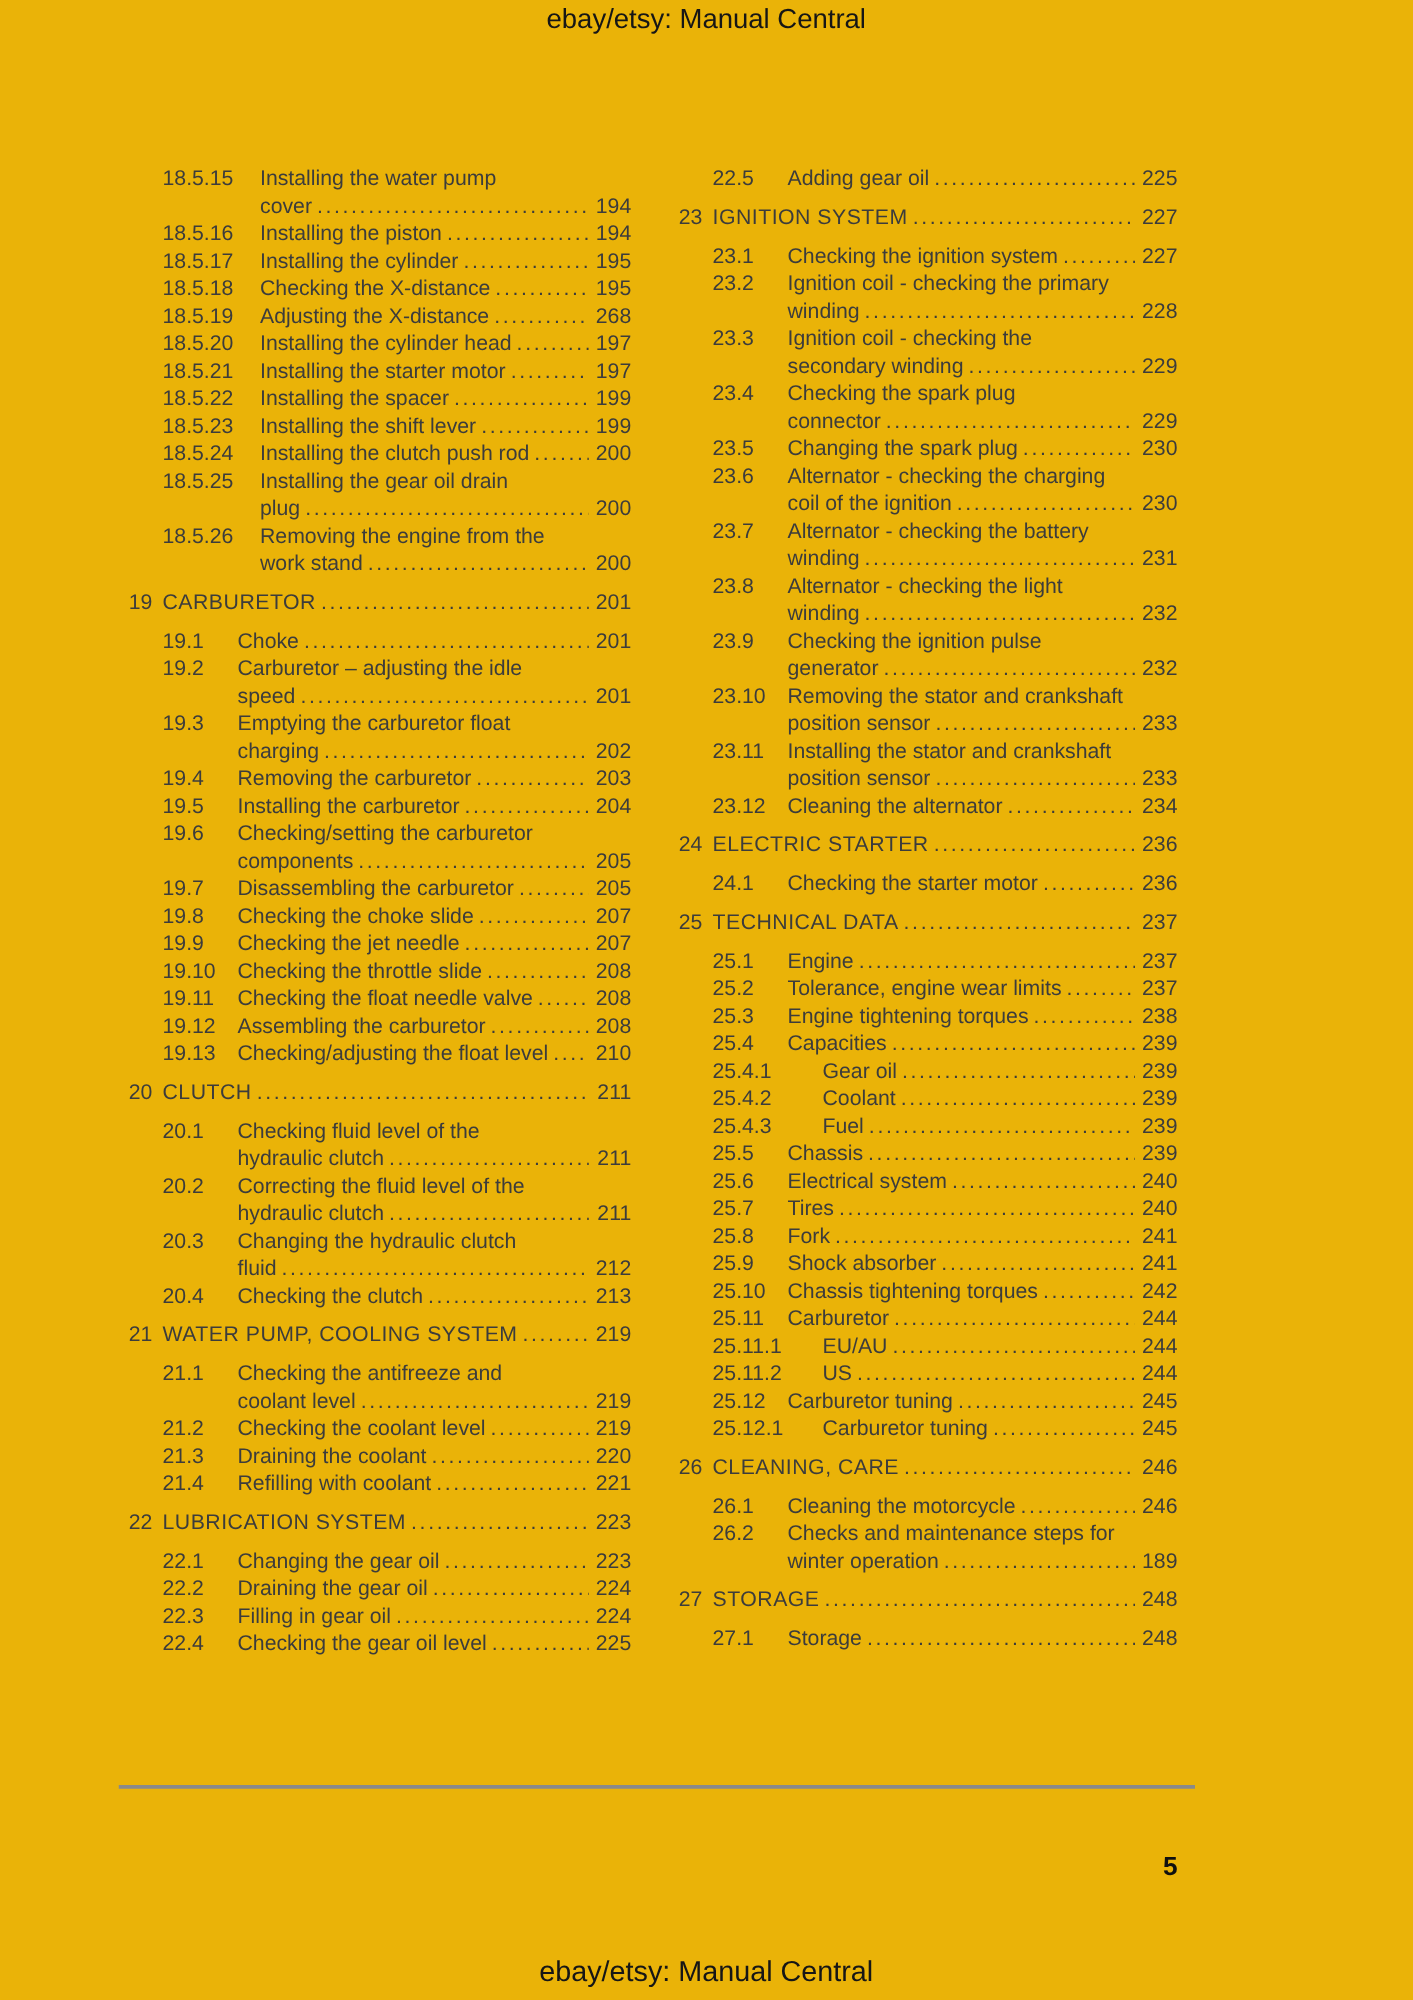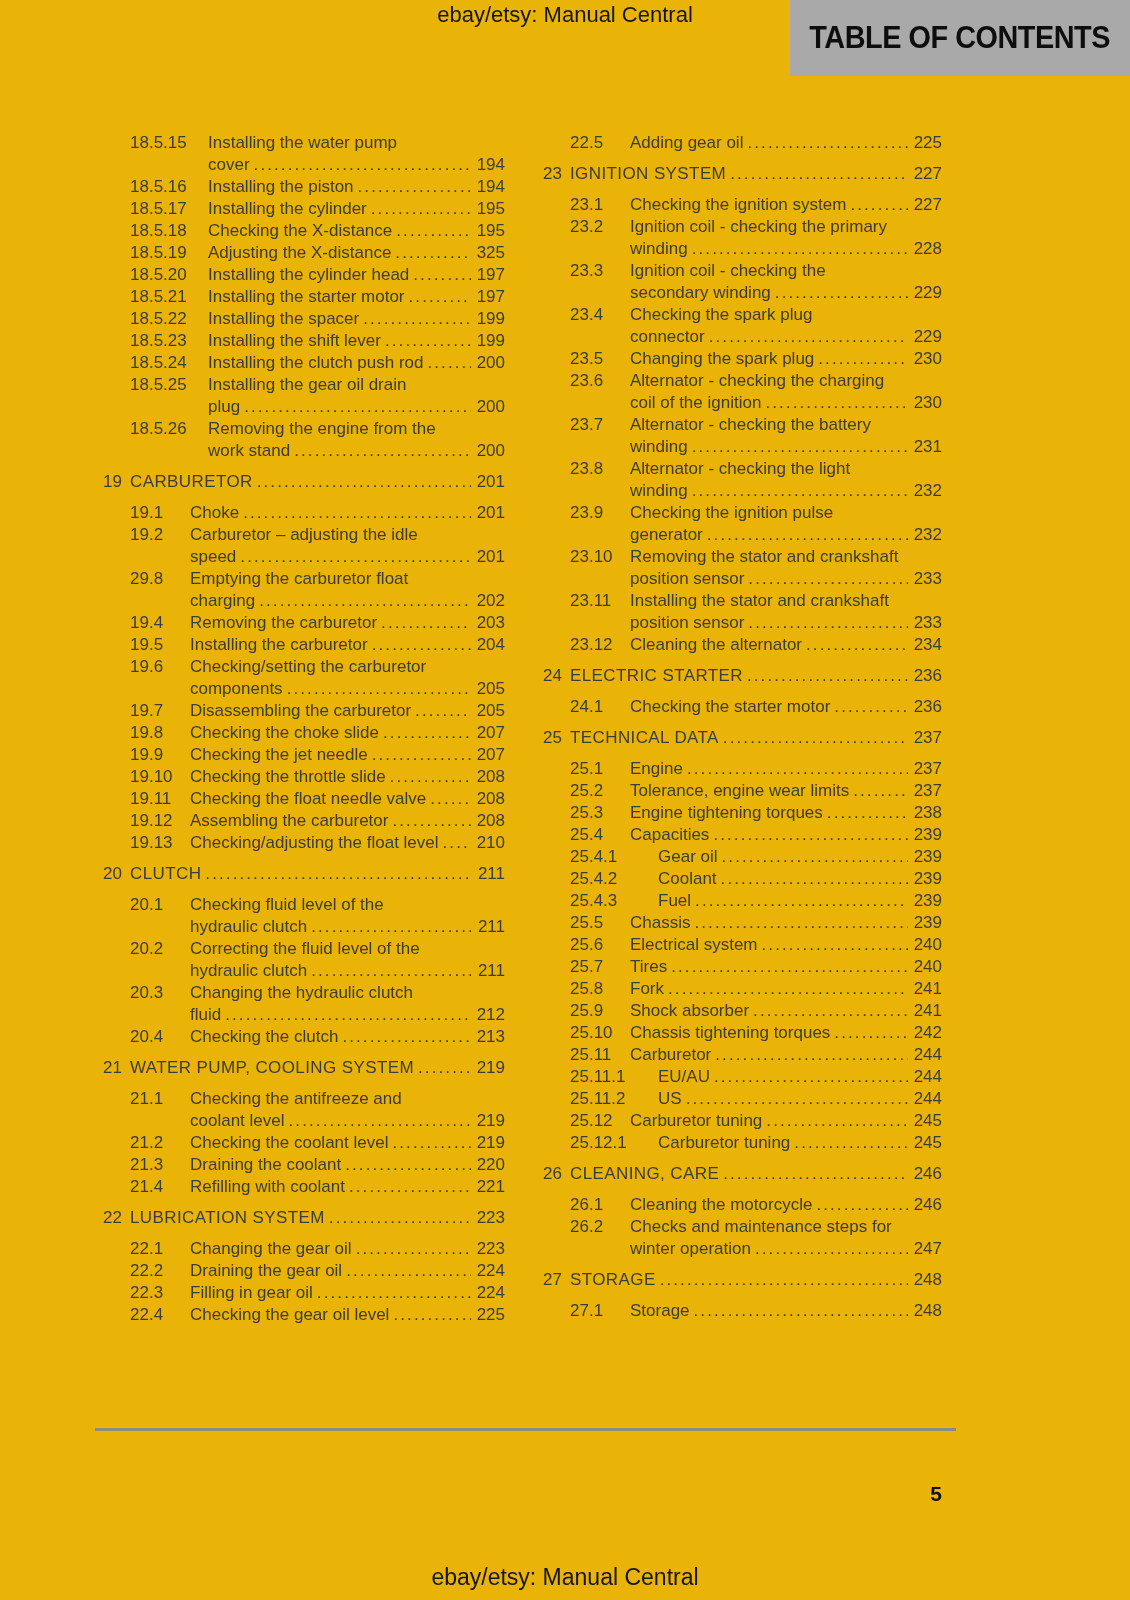--- a/index.html
+++ b/index.html
@@ -52,23 +52,20 @@
   .bottom-label {
     position:absolute; top:1564px; left:0; width:100%; text-align:center;
     font-size:23px; color:#161616;
   }
 </style>
 </head>
 <body>
 
 <div class="sheet">
   <div class="top-label">ebay/etsy: Manual Central</div>
-  <div class="banner">
-    <span class="banner-text">TABLE OF CONTENTS</span>
-  </div>
 
   <div class="col col-left" id="col-left">
       <div class="row section widenum">
         <span class="num">18.5.15</span>
         <span class="content">
           <div class="line">Installing the water pump</div>
           <div class="lastline">
             <span class="text">cover</span>
             <span class="leader">..........................................................................................</span>
             <span class="pagecell">194</span>
@@ -104,21 +101,21 @@
             <span class="pagecell">195</span>
           </div>
         </span>
       </div>
       <div class="row section widenum">
         <span class="num">18.5.19</span>
         <span class="content">
           <div class="lastline">
             <span class="text">Adjusting the X-distance</span>
             <span class="leader">..........................................................................................</span>
-            <span class="pagecell">325</span>
+            <span class="pagecell">268</span>
           </div>
         </span>
       </div>
       <div class="row section widenum">
         <span class="num">18.5.20</span>
         <span class="content">
           <div class="lastline">
             <span class="text">Installing the cylinder head</span>
             <span class="leader">..........................................................................................</span>
             <span class="pagecell">197</span>
@@ -212,21 +209,21 @@
         <span class="content">
           <div class="line">Carburetor – adjusting the idle</div>
           <div class="lastline">
             <span class="text">speed</span>
             <span class="leader">..........................................................................................</span>
             <span class="pagecell">201</span>
           </div>
         </span>
       </div>
       <div class="row section">
-        <span class="num">29.8</span>
+        <span class="num">19.3</span>
         <span class="content">
           <div class="line">Emptying the carburetor float</div>
           <div class="lastline">
             <span class="text">charging</span>
             <span class="leader">..........................................................................................</span>
             <span class="pagecell">202</span>
           </div>
         </span>
       </div>
       <div class="row section">
@@ -865,21 +862,21 @@
           </div>
         </span>
       </div>
       <div class="row section">
         <span class="num">26.2</span>
         <span class="content">
           <div class="line">Checks and maintenance steps for</div>
           <div class="lastline">
             <span class="text">winter operation</span>
             <span class="leader">..........................................................................................</span>
-            <span class="pagecell">247</span>
+            <span class="pagecell">189</span>
           </div>
         </span>
       </div>
       <div class="row chapter">
         <span class="num">27</span>
         <span class="content">
           <div class="lastline">
             <span class="text">STORAGE</span>
             <span class="leader">..........................................................................................</span>
             <span class="pagecell">248</span>

